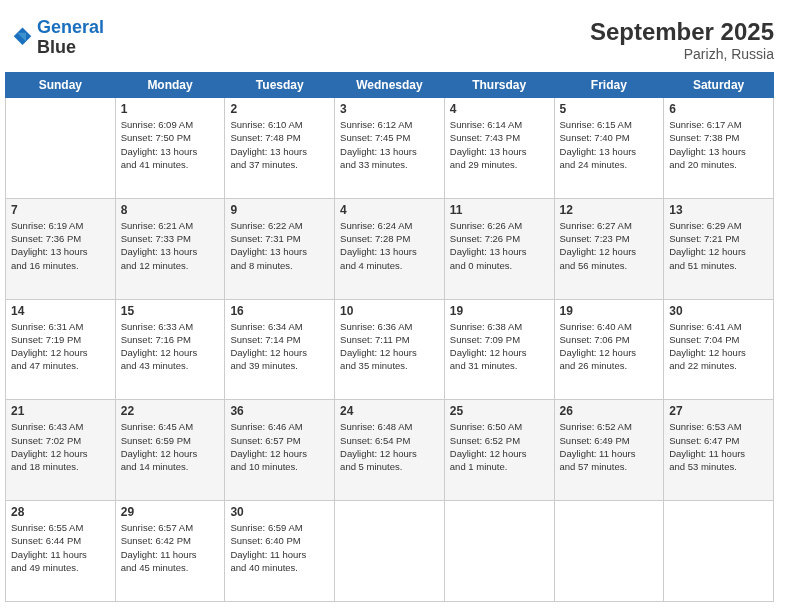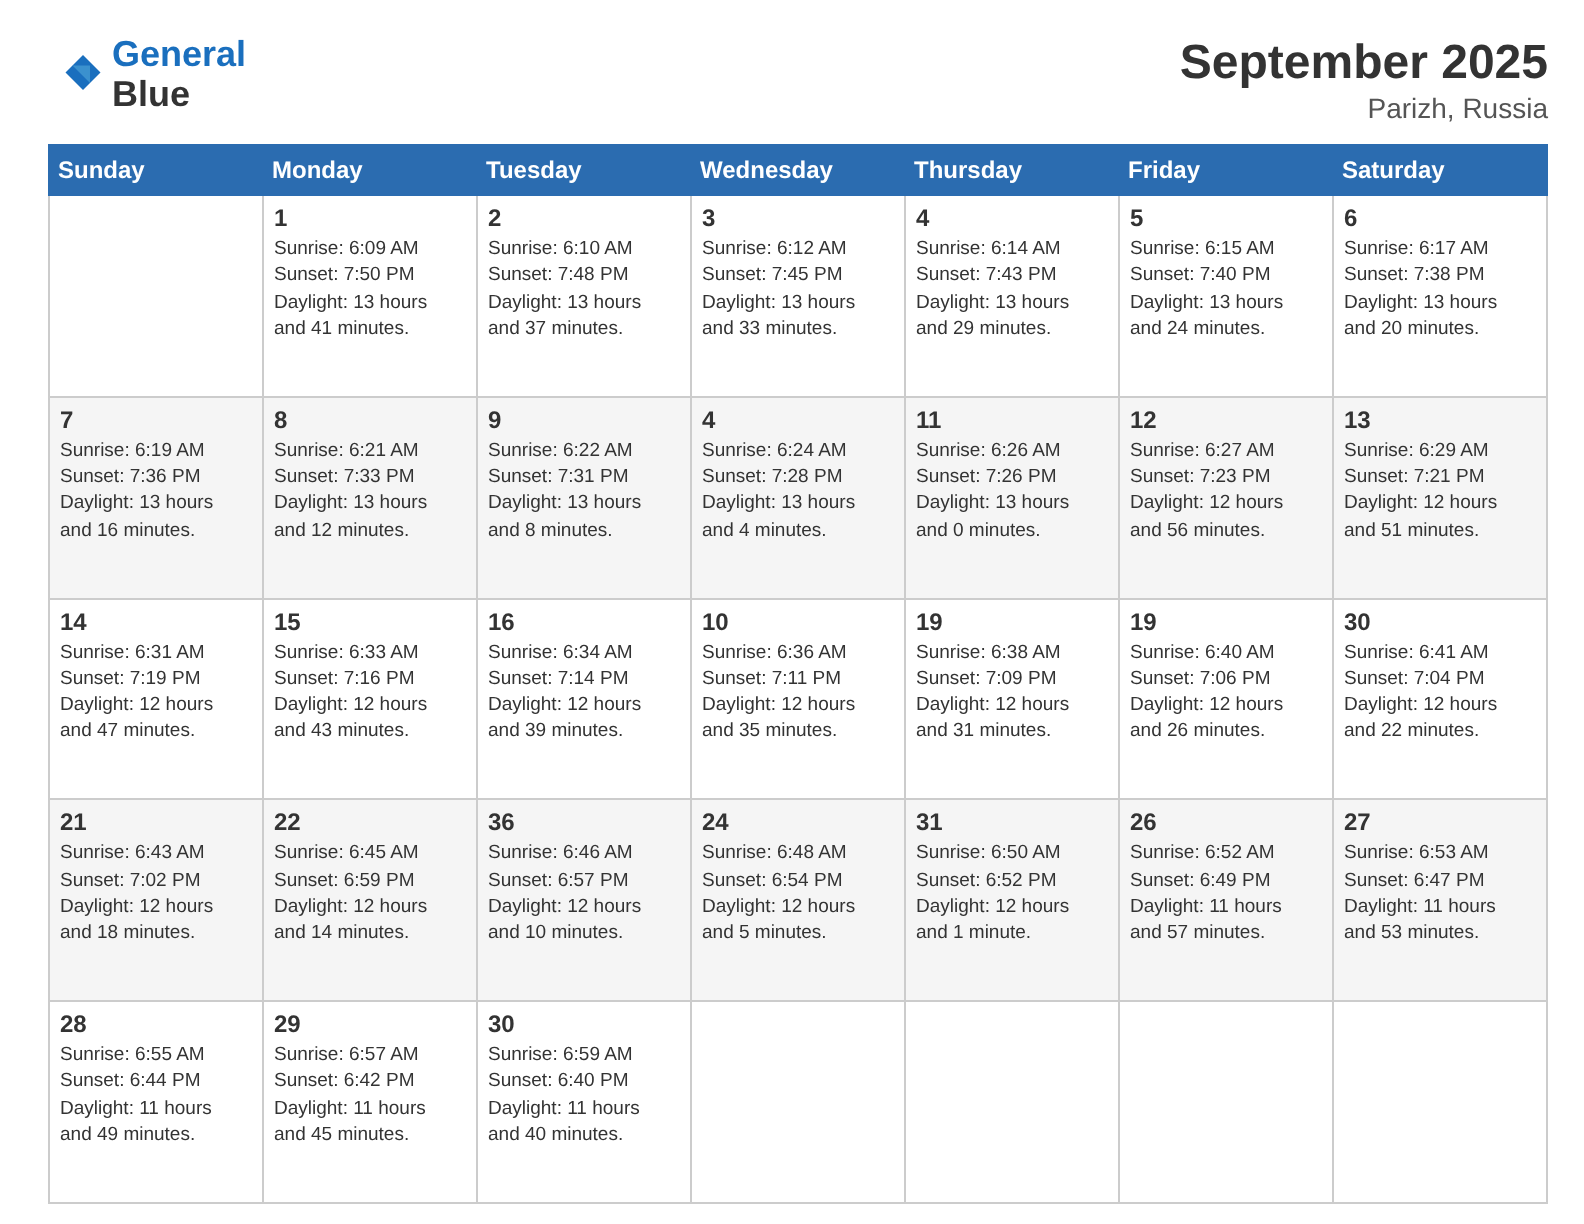--- a/index.html
+++ b/index.html
@@ -6,21 +6,21 @@
     body {
       width: 792px;
       height: 612px;
       font-family: Arial, sans-serif;
       background: #fff;
       overflow: hidden;
     }
     .page {
       width: 792px;
       height: 612px;
-      padding: 18px 18px 10px 24px;
+      padding: 18px 18px 10px 5px;
       display: flex;
       flex-direction: column;
     }
     .header {
       display: flex;
       justify-content: space-between;
       align-items: flex-start;
       margin-bottom: 10px;
     }
     .logo {
@@ -62,21 +62,21 @@
       width: 100%;
       table-layout: fixed;
     }
     .calendar th {
       background-color: #2b6cb0;
       color: #fff;
       font-size: 12px;
       font-weight: bold;
       padding: 5px 4px;
       border: 1px solid #2b6cb0;
-      text-align: left;
+      text-align: center;
     }
     .calendar td {
       border: 1px solid #ccc;
       vertical-align: top;
       padding: 4px 5px;
       font-size: 10px;
       color: #333;
       height: 84px;
     }
     .calendar td.empty {
@@ -232,21 +232,21 @@
           </td>
           <td>
             <span class="day-num">36</span>
             <div class="day-info">Sunrise: 6:46 AM<br>Sunset: 6:57 PM<br>Daylight: 12 hours<br>and 10 minutes.</div>
           </td>
           <td>
             <span class="day-num">24</span>
             <div class="day-info">Sunrise: 6:48 AM<br>Sunset: 6:54 PM<br>Daylight: 12 hours<br>and 5 minutes.</div>
           </td>
           <td>
-            <span class="day-num">31</span>
+            <span class="day-num">25</span>
             <div class="day-info">Sunrise: 6:50 AM<br>Sunset: 6:52 PM<br>Daylight: 12 hours<br>and 1 minute.</div>
           </td>
           <td>
             <span class="day-num">26</span>
             <div class="day-info">Sunrise: 6:52 AM<br>Sunset: 6:49 PM<br>Daylight: 11 hours<br>and 57 minutes.</div>
           </td>
           <td>
             <span class="day-num">27</span>
             <div class="day-info">Sunrise: 6:53 AM<br>Sunset: 6:47 PM<br>Daylight: 11 hours<br>and 53 minutes.</div>
           </td>

